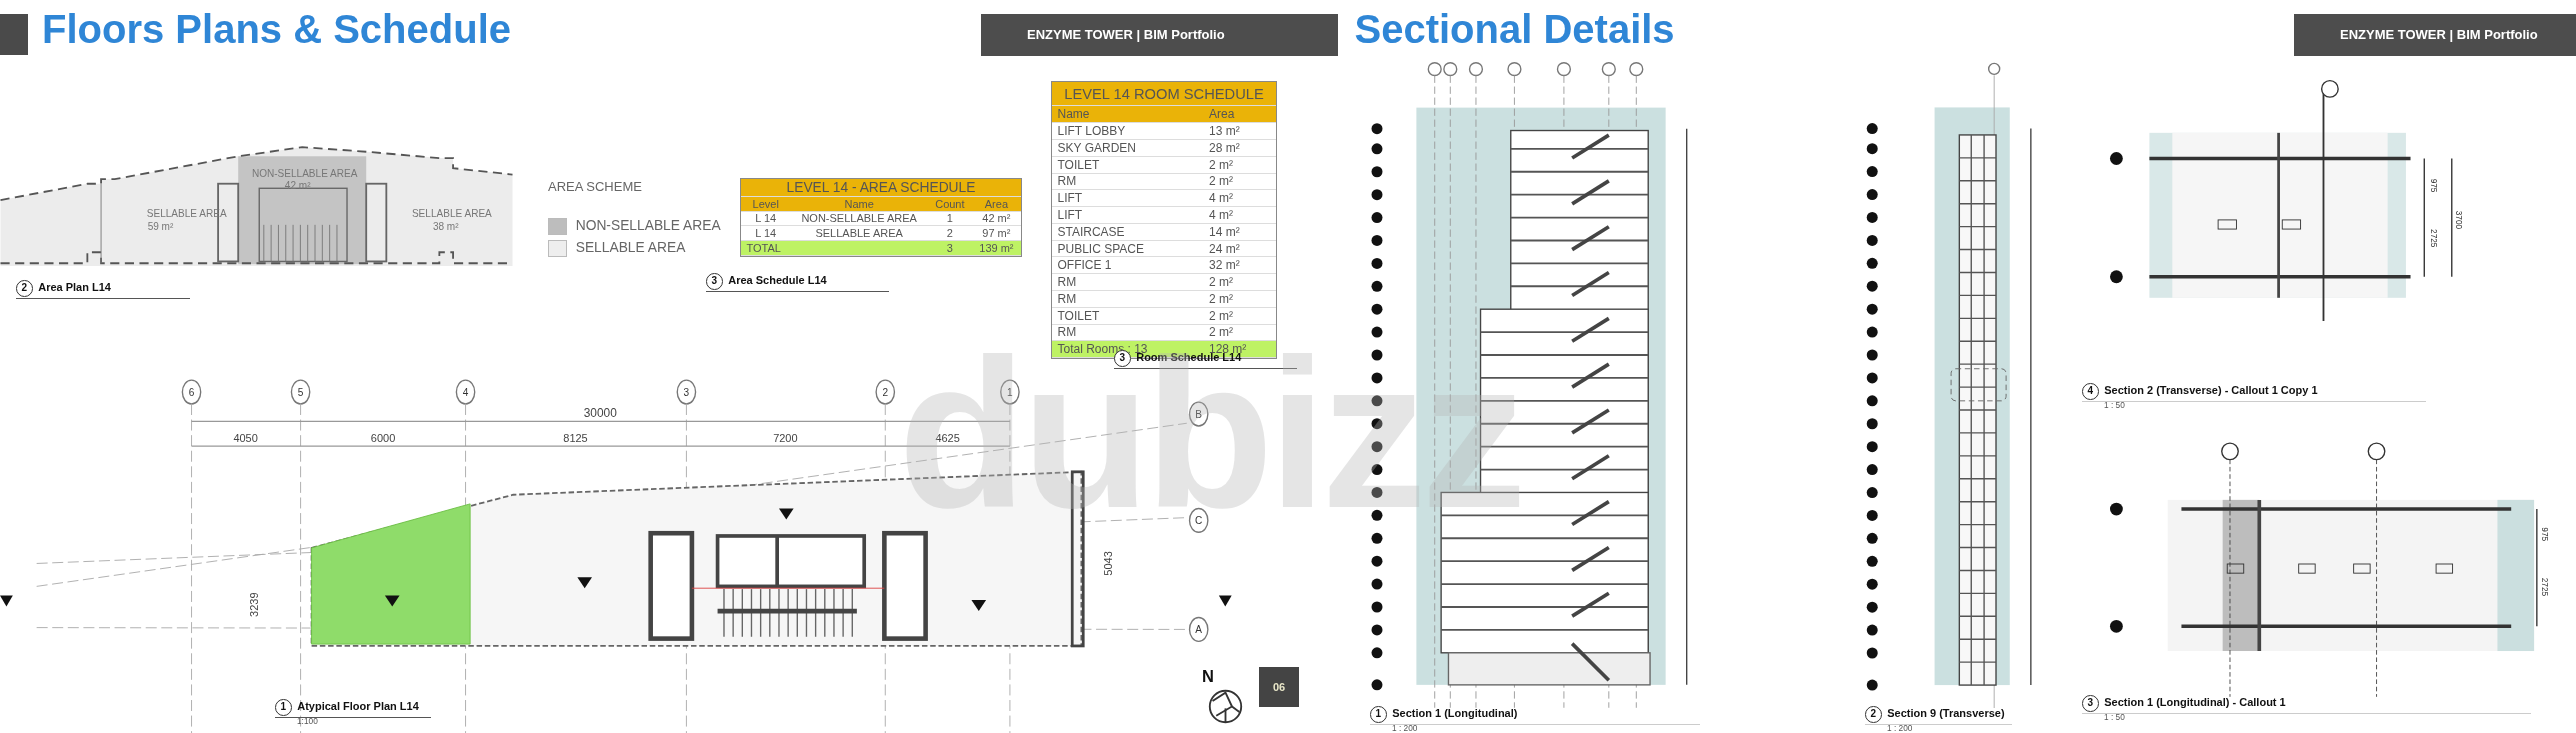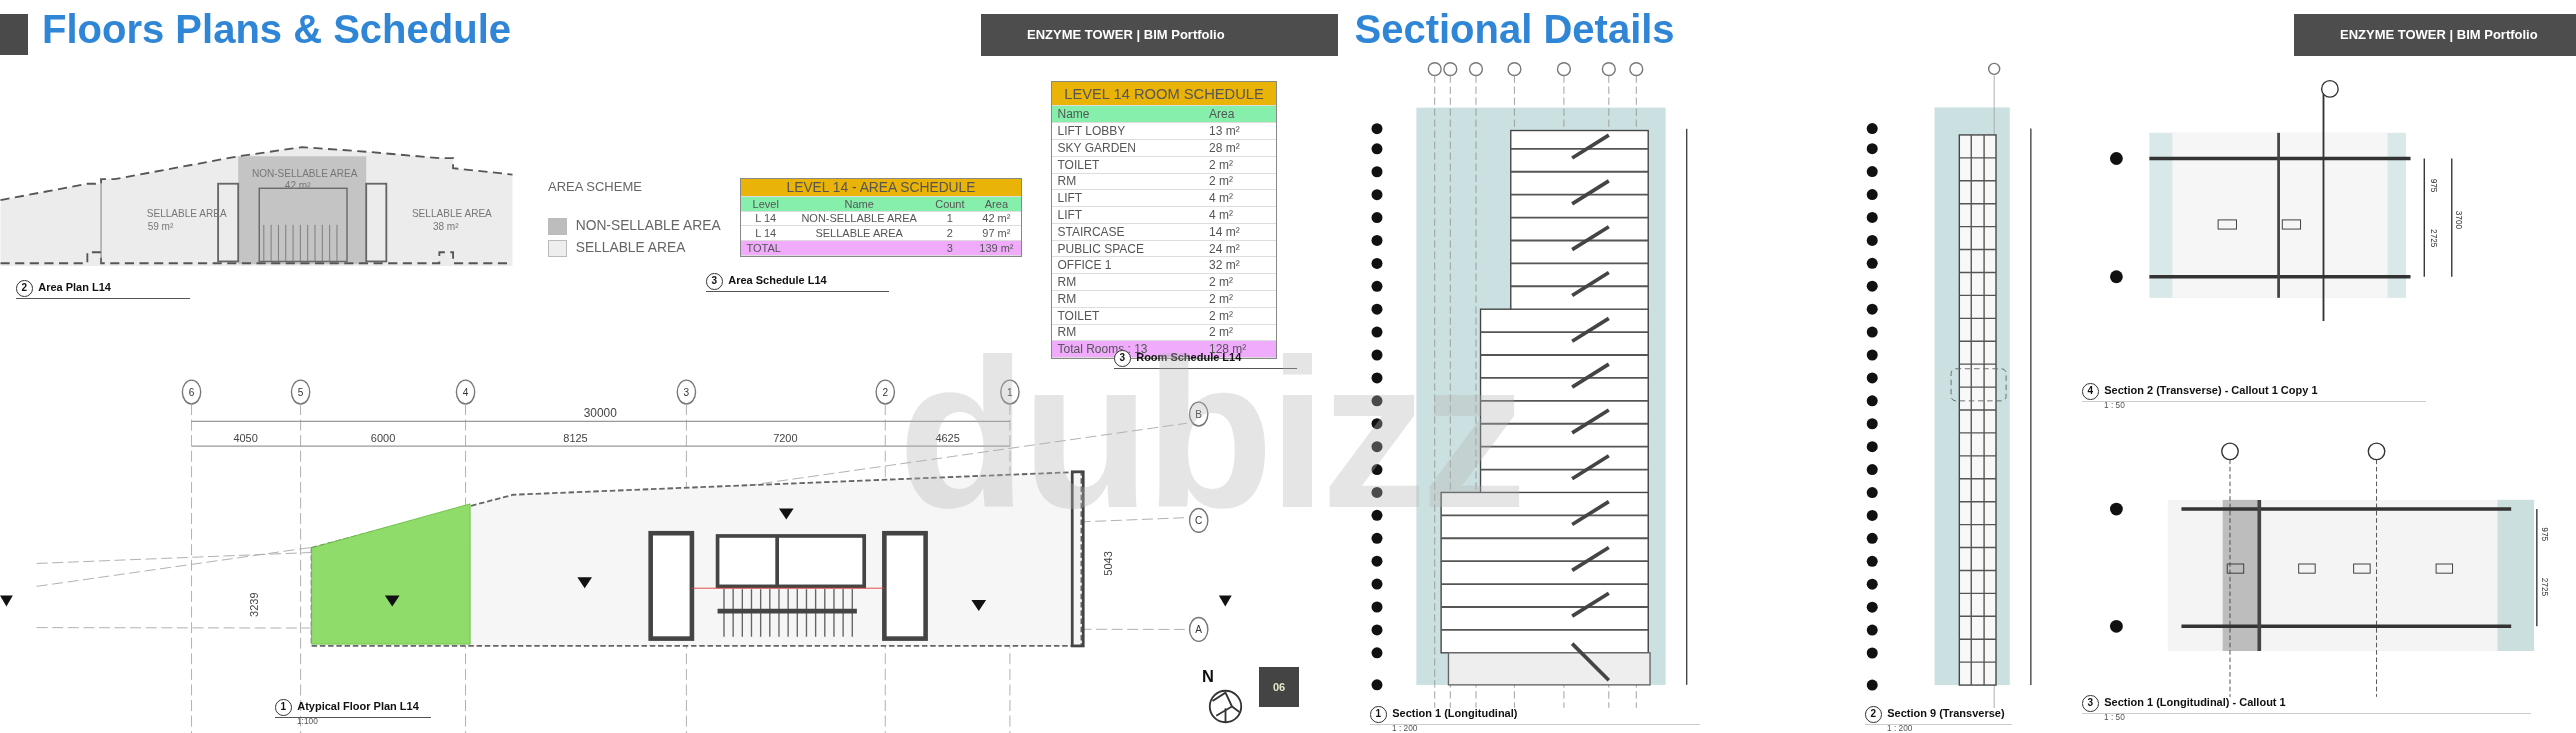--- a/index.html
+++ b/index.html
@@ -11,22 +11,22 @@
   .title-marker{position:absolute;left:0;top:13.8px;width:27.5px;height:41px;background:#4a4a4a;}
   .banner{position:absolute;top:13.8px;height:42px;background:#4d4d4d;color:#fff;font-size:13px;font-weight:bold;display:flex;align-items:center;padding-left:46px;box-sizing:border-box;margin-left:12px;}
   .banner span{color:#fff;}
   .caption{position:absolute;font-size:11px;font-weight:bold;color:#111;border-bottom:1.4px solid #555;padding-bottom:0.9px;}
   .caption .num{display:inline-block;width:14.7px;height:14.7px;border:1.4px solid #333;border-radius:50%;text-align:center;line-height:14.7px;font-size:10px;margin-right:5.5px;background:#fff;}
   .caption .scale{position:absolute;left:22px;top:16.5px;font-size:8.3px;font-weight:normal;color:#555;}
   .sched{position:absolute;border:1.8px solid #888;background:#fff;font-size:11px;color:#555;}
   .sched table{border-collapse:collapse;width:100%;}
   .sched td,.sched th{padding:0.9px 5.5px;border-bottom:0.9px solid #ddd;font-weight:normal;}
   .sched .head{background:#eab308;text-align:center;font-size:13.8px;}
-  .sched .colhead th{background:#86efac;}
-  .sched .total td{background:#f0abfc;}
+  .sched .colhead th{background:#eab308;}
+  .sched .total td{background:#bef264;}
   .legend{position:absolute;font-size:13.8px;color:#666;}
   .legend .sw{display:inline-block;width:16.5px;height:14.7px;vertical-align:middle;margin-right:9.2px;border:0.9px solid #bbb;}
   .pagenum{position:absolute;width:40px;height:40px;background:#444;color:#e8e6c8;font-size:11px;font-weight:bold;display:flex;align-items:center;justify-content:center;}
   .north{position:absolute;font-weight:bold;font-size:16.5px;color:#111;}
   .watermark{position:absolute;font-size:211px;font-weight:bold;color:rgba(180,180,180,0.35);font-family:"Liberation Sans",sans-serif;letter-spacing:-5.5px;pointer-events:none;}
   svg text{font-family:"Liberation Sans",sans-serif;}
 </style>
 </head>
 <body>
 

